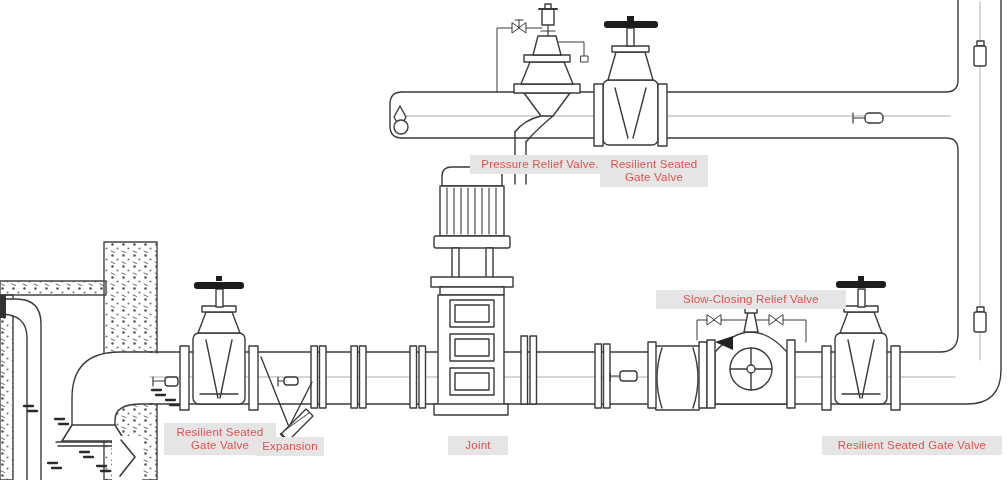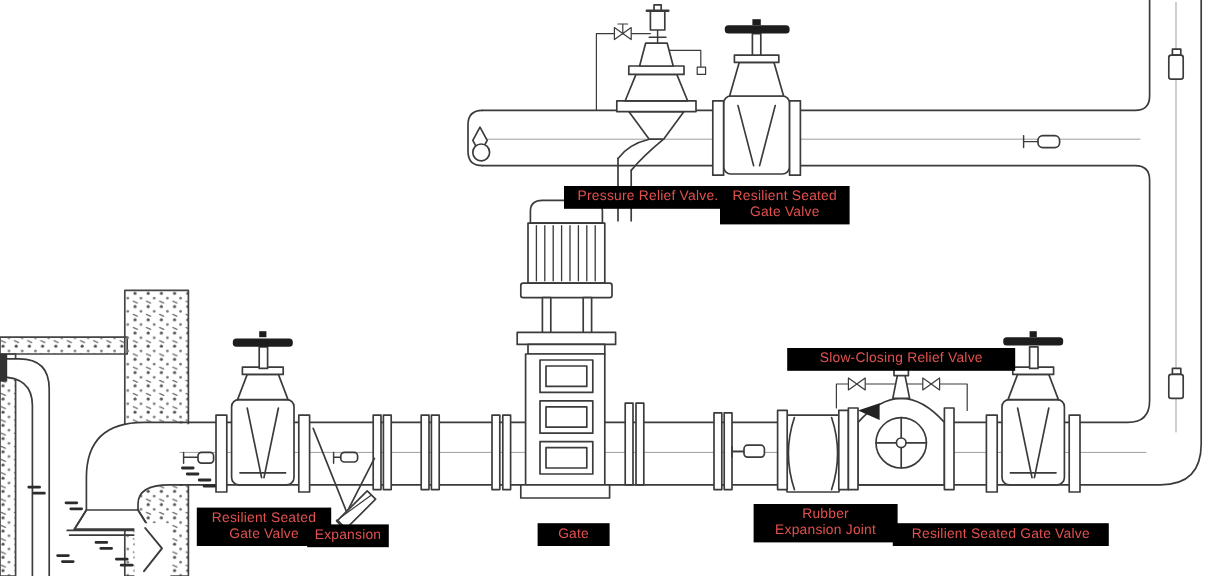--- a/index.html
+++ b/index.html
@@ -1,19 +1,19 @@
 <!DOCTYPE html>
 <html><head>
 <meta charset="utf-8">
 <style>
   html,body{margin:0;padding:0;background:#fff;}
   #stage{position:relative;width:1008px;height:480px;background:#ffffff;overflow:hidden;
          font-family:"Liberation Sans",sans-serif;}
   #diagram-svg{position:absolute;left:0;top:0;}
-  .label{position:absolute;background:#000000;color:#e2514f;font-size:11.5px;line-height:13px;
+  .label{position:absolute;background:#e5e5e5;color:#e2514f;font-size:11.5px;line-height:13px;
          text-align:center;padding:3px 4px;letter-spacing:.2px;}
   .label div{white-space:nowrap;}
 </style>
 </head>
 <body>
 
 <div id="stage">
 
 <svg id="diagram-svg" width="1008" height="480" viewBox="0 0 1008 480" fill="none" stroke="#3b3b3b" stroke-width="1.4" stroke-linejoin="round" stroke-linecap="round">
   <defs>
@@ -219,26 +219,22 @@
   <div>Gate Valve</div>
 </div>
 <div class="label" style="left:164px;top:423px;width:104px;">
   <div>Resilient Seated</div>
   <div>Gate Valve</div>
 </div>
 <div class="label" style="left:256px;top:437px;width:60px;">
   <div>Expansion</div>
 </div>
 <div class="label" style="left:448px;top:436px;width:52px;">
-  <div>Gate</div>
-</div>
-<div class="label" style="left:628px;top:420px;width:112px;">
-  <div>Rubber</div>
-  <div>Expansion Joint</div>
+  <div>Joint</div>
 </div>
 <div class="label" style="left:656px;top:290px;width:182px;">
   <div>Slow-Closing Relief Valve</div>
 </div>
-<div class="label" style="left:744px;top:436px;width:172px;">
+<div class="label" style="left:822px;top:436px;width:172px;">
   <div>Resilient Seated Gate Valve</div>
 </div>
 
 </div>
 
 </body></html>

